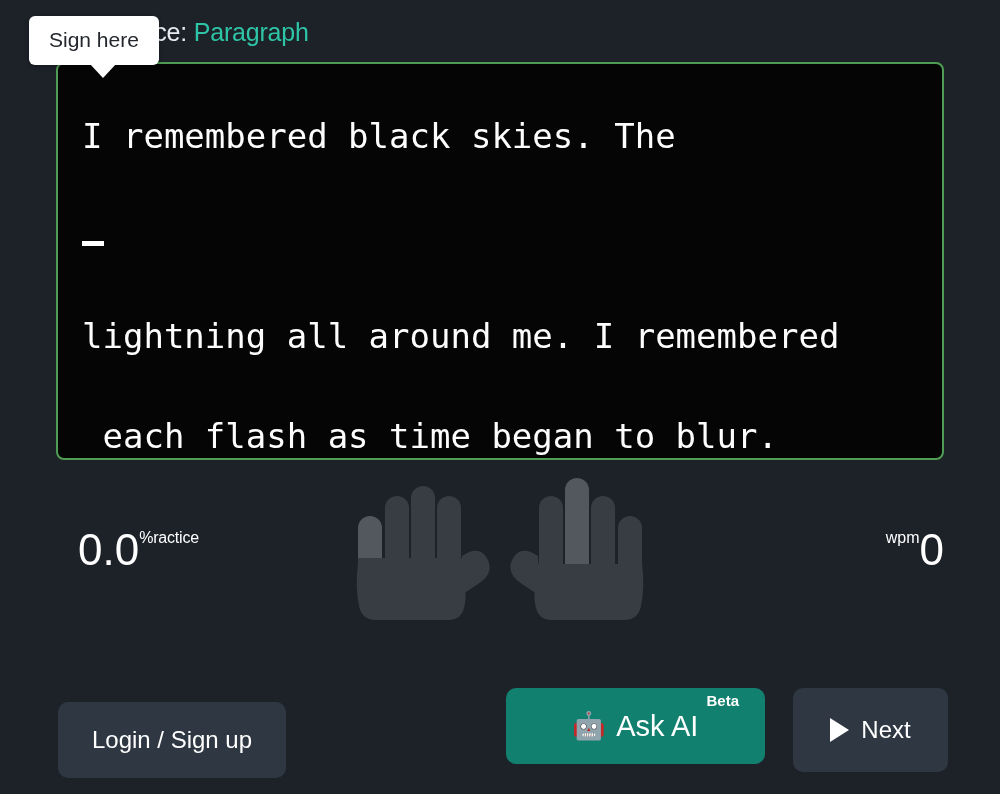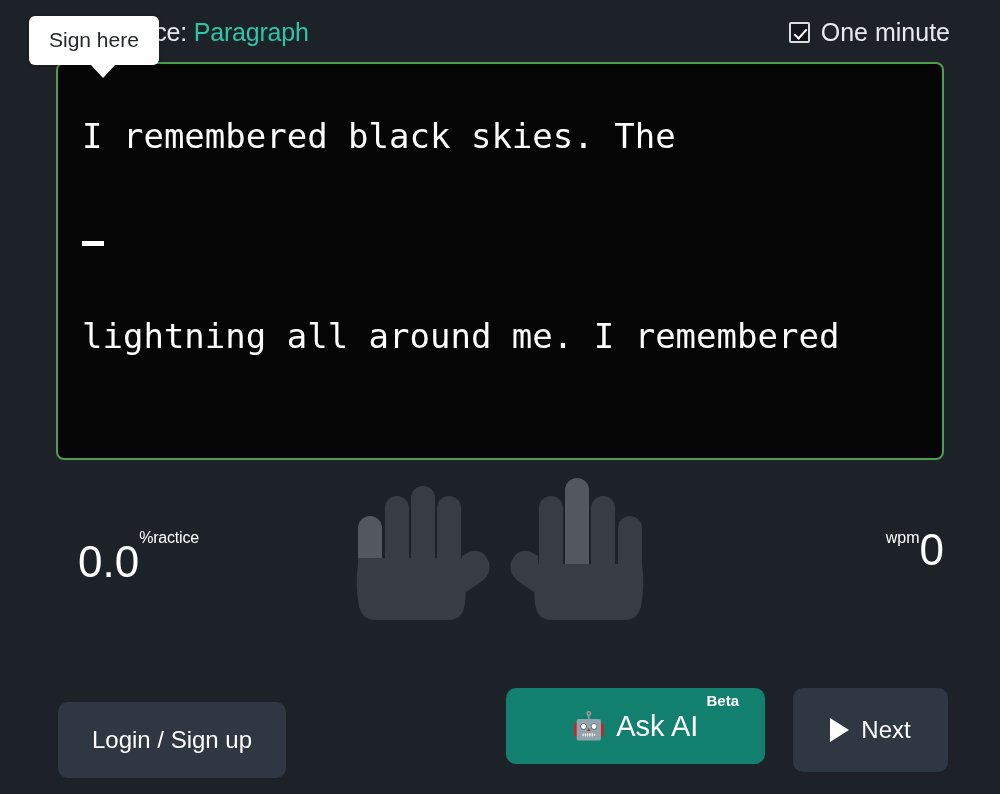--- a/index.html
+++ b/index.html
@@ -118,21 +118,21 @@
     top: 500px; left: 0; right: 0;
     height: 140px;
   }
   .stat-acc {
     position: absolute;
     left: 78px; top: 28px;
     display: flex;
     align-items: flex-start;
     color: #ffffff;
   }
-  .stat-acc .big { font-size: 44px; line-height: 44px; margin-top: 12px; }
+  .stat-acc .big { font-size: 44px; line-height: 44px; }
   .stat-acc .sup {
     font-size: 16px;
     line-height: 16px;
     margin-top: 2px;
     letter-spacing: -0.2px;
   }
   .stat-wpm {
     position: absolute;
     right: 56px; top: 28px;
     display: flex;
@@ -206,30 +206,27 @@
   }
 </style>
 </head>
 <body>
 
 <div class="header">
   <div class="title">
     <span>ractice: </span><span class="accent">Paragraph</span>
   </div>
 
-  <div class="one-minute-wrap">
-    <div class="cb"></div>
-    <span class="one-minute-label">One minute</span>
-  </div>
 </div>
 
 <div class="type-box">
   <div class="type-line">I remembered black skies. The</div>
   <div class="type-line"><span class="caret"></span></div>
   <div class="type-line">lightning all around me. I remembered</div>
+  <div class="type-line"> each flash as time began to blur.</div>
 
 </div>
 
 <div class="tooltip">
   <span>Sign here</span>
 </div>
 
 <div class="stats">
 
   <div class="stat-acc">

